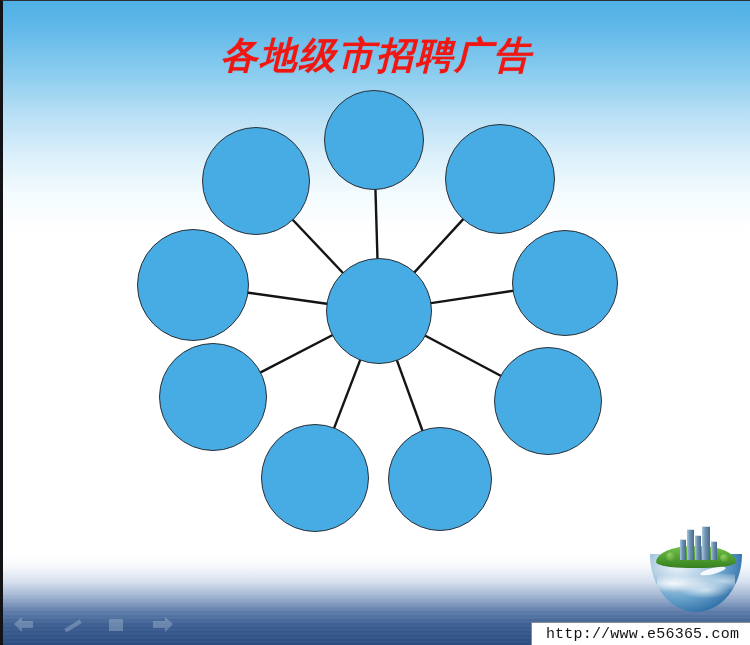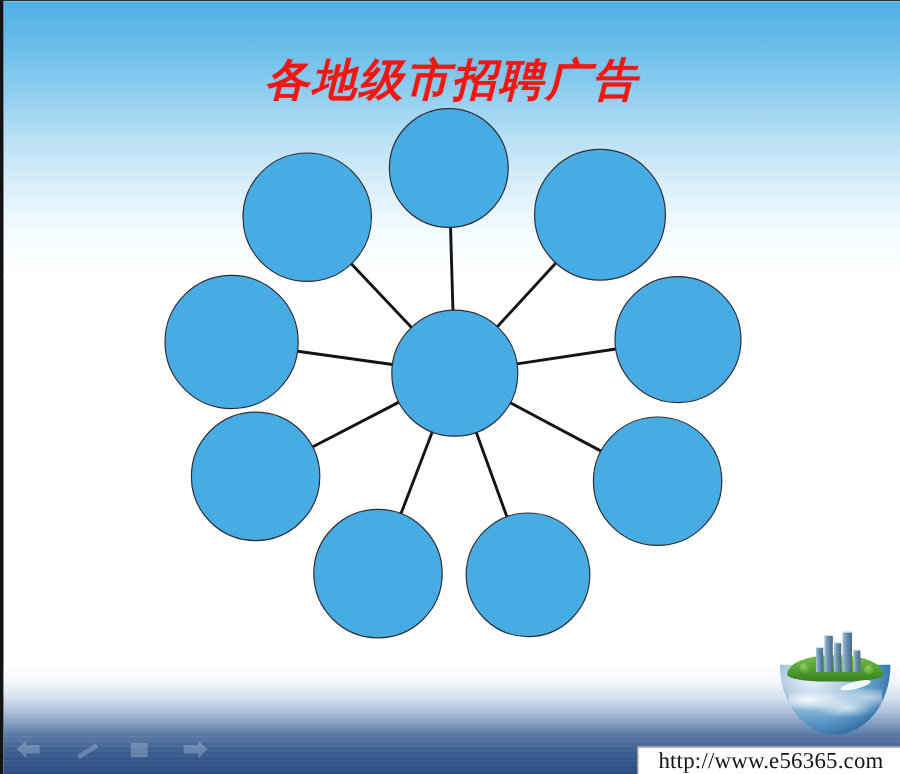--- a/index.html
+++ b/index.html
@@ -136,21 +136,20 @@
     width: 100%;
     text-align: center;
     font-family: "DejaVu Sans", "Liberation Sans", sans-serif;
     font-size: 37px;
     font-weight: bold;
     font-style: italic;
     letter-spacing: 2px;
     color: #f01712;
     white-space: nowrap;
     text-shadow: 0 0 1px rgba(240,23,18,0.5);
-    margin-top: 11px;
   }
 
   
   .diagram {
     position: absolute;
     left: 0; top: 0;
     width: 750px;
     height: 645px;
   }
   .node {
@@ -258,22 +257,22 @@
     height: 24px;
     background: #ffffff;
     border-top: 1px solid #8a8a8a;
     border-left: 1px solid #8a8a8a;
     display: flex;
     align-items: center;
     justify-content: center;
     box-sizing: border-box;
   }
   .watermark span {
-    font-family: Liberation Serif, serif;
-    font-size: 19px;
+    font-family: Liberation Mono, monospace;
+    font-size: 15px;
     color: #141414;
     letter-spacing: 0.2px;
     white-space: nowrap;
   }
 </style>
 </head>
 <body>
 
 <div id="slide">
 

